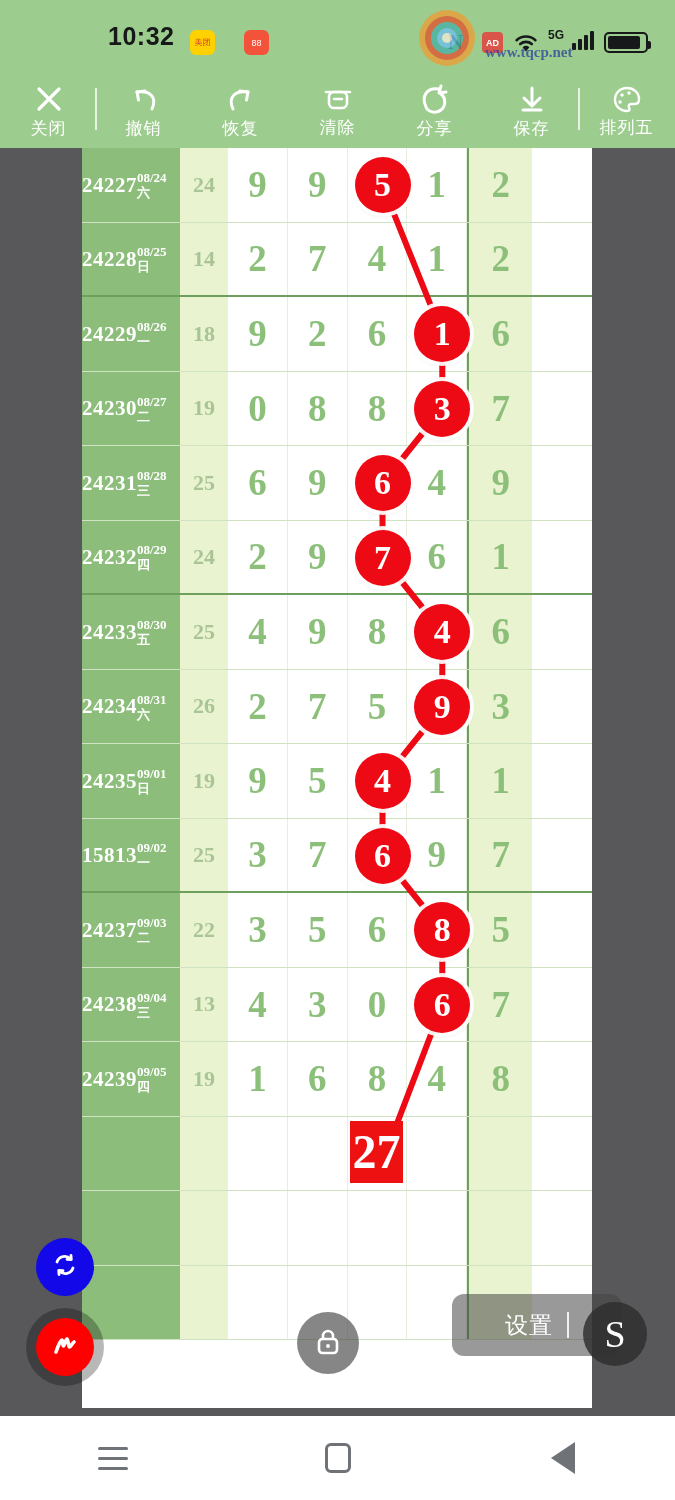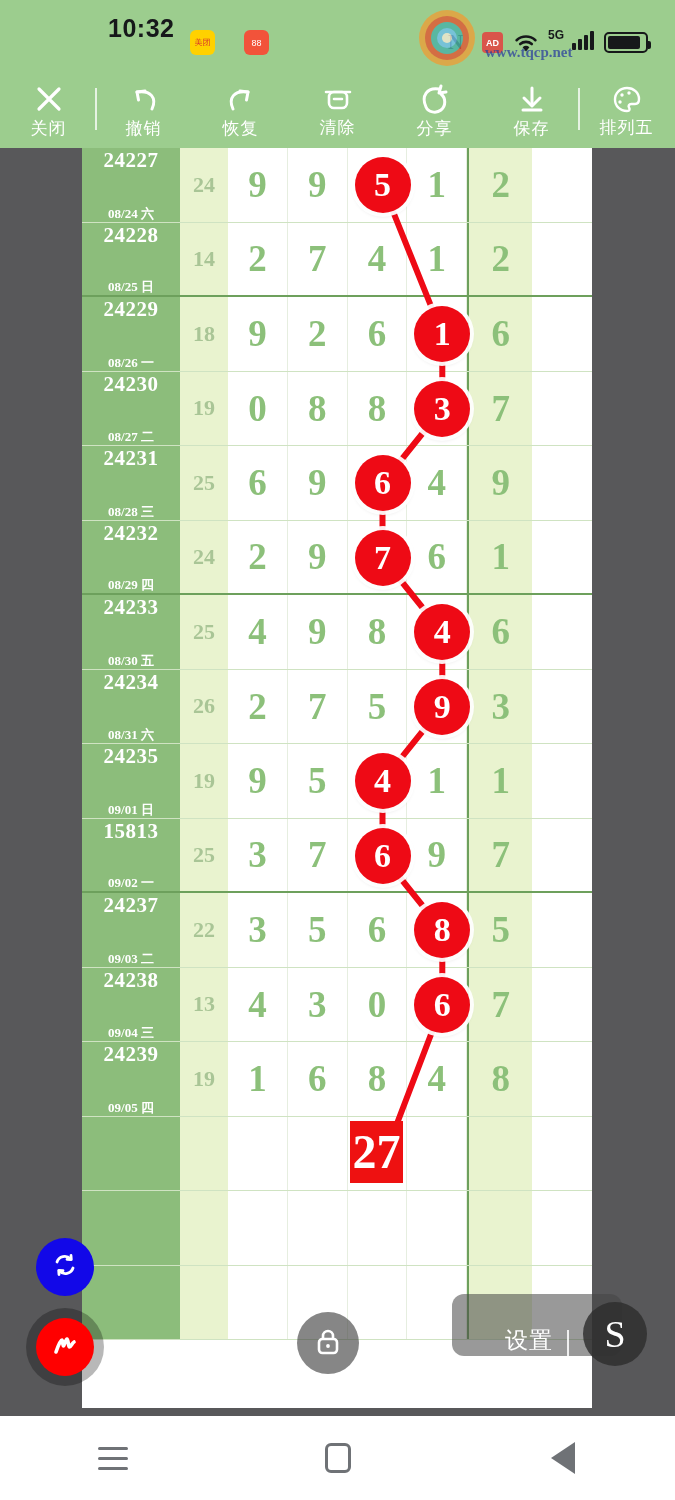--- a/index.html
+++ b/index.html
@@ -11,21 +11,21 @@
     position:relative;
   }
 
   
   #statusbar{
     position:absolute; left:0; top:0; width:675px; height:70px;
     background:#9ccd8e;
     display:flex; align-items:center;
   }
   #sb-time{
-    position:absolute; left:108px; top:16px;
+    position:absolute; left:108px; top:24px;
     font-size:25px; font-weight:600; color:#16181a;
     letter-spacing:0.5px; line-height:1;
   }
   .sb-appicon{
     position:absolute; top:30px; width:25px; height:25px;
     border-radius:6px; display:flex; align-items:center; justify-content:center;
     font-size:9px; color:#fff; font-weight:400; overflow:hidden;
   }
   #sb-app-meituan{ left:190px; background:#ffd100; color:#d8352a; font-size:8px;}
   #sb-app-red{ left:244px; background:#f2533a;}
@@ -69,21 +69,21 @@
     position:absolute; left:82px; top:148px; width:510px; height:1260px;
     background:#fff; overflow:hidden;
   }
   .row{
     position:relative; height:74.5px; width:510px; display:flex;
     border-bottom:1px solid #cfe3c2;
   }
   .row.group-end{ border-bottom:2px solid #6da05c; }
   .c-label{
     width:98px; flex:none; background:#8cbd7b; color:#fff;
-    display:flex; flex-direction:column; align-items:center; justify-content:space-between;
+    display:flex; flex-direction:row; align-items:center; justify-content:center;
     line-height:1.15;
   }
   .c-label .issue{ font-size:21px; font-weight:700; font-family:"Liberation Serif", serif; letter-spacing:.5px;}
   .c-label .date{ font-size:13px; font-weight:700; font-family:"Liberation Serif", serif; margin-top:3px;}
   .c-sum{
     width:48px; flex:none; background:#e9f3cf; color:#a9c596;
     display:flex; align-items:center; justify-content:center;
     font-size:22px; font-weight:700; font-family:"Liberation Serif", serif;
   }
   .c-num{
@@ -118,21 +118,21 @@
 
   
   .fab{ position:absolute; border-radius:50%; display:flex; align-items:center; justify-content:center;}
   #fab-sync{ left:36px; top:1238px; width:58px;height:58px; background:#1208e8;}
   #fab-draw-halo{ left:26px; top:1308px; width:78px;height:78px; border-radius:50%; background:rgba(0,0,0,.28); position:absolute;}
   #fab-draw{ left:36px; top:1318px; width:58px;height:58px; background:#ff0000;}
   #fab-lock{ left:297px; top:1312px; width:62px;height:62px; background:rgba(60,60,60,.62);}
   #pill-settings{
     position:absolute; left:452px; top:1294px; width:170px; height:62px;
     background:rgba(70,70,70,.55); border-radius:12px;
-    display:flex; align-items:flex-end; justify-content:center; gap:14px;
+    display:flex; align-items:center; justify-content:center; gap:14px;
     color:#fff; font-size:23px; letter-spacing:1px;
   }
   #pill-settings .divider{ width:2px;height:26px;background:rgba(255,255,255,.85); display:block;}
   #fab-s{ left:583px; top:1302px; width:64px;height:64px; background:rgba(45,45,45,.82);
           color:#fff; font-size:38px; font-family:"Liberation Serif", serif;}
 
   
   #navbar{
     position:absolute; left:0; bottom:0; width:675px; height:84px; background:#ffffff;
     display:flex; align-items:center; justify-content:space-around;

